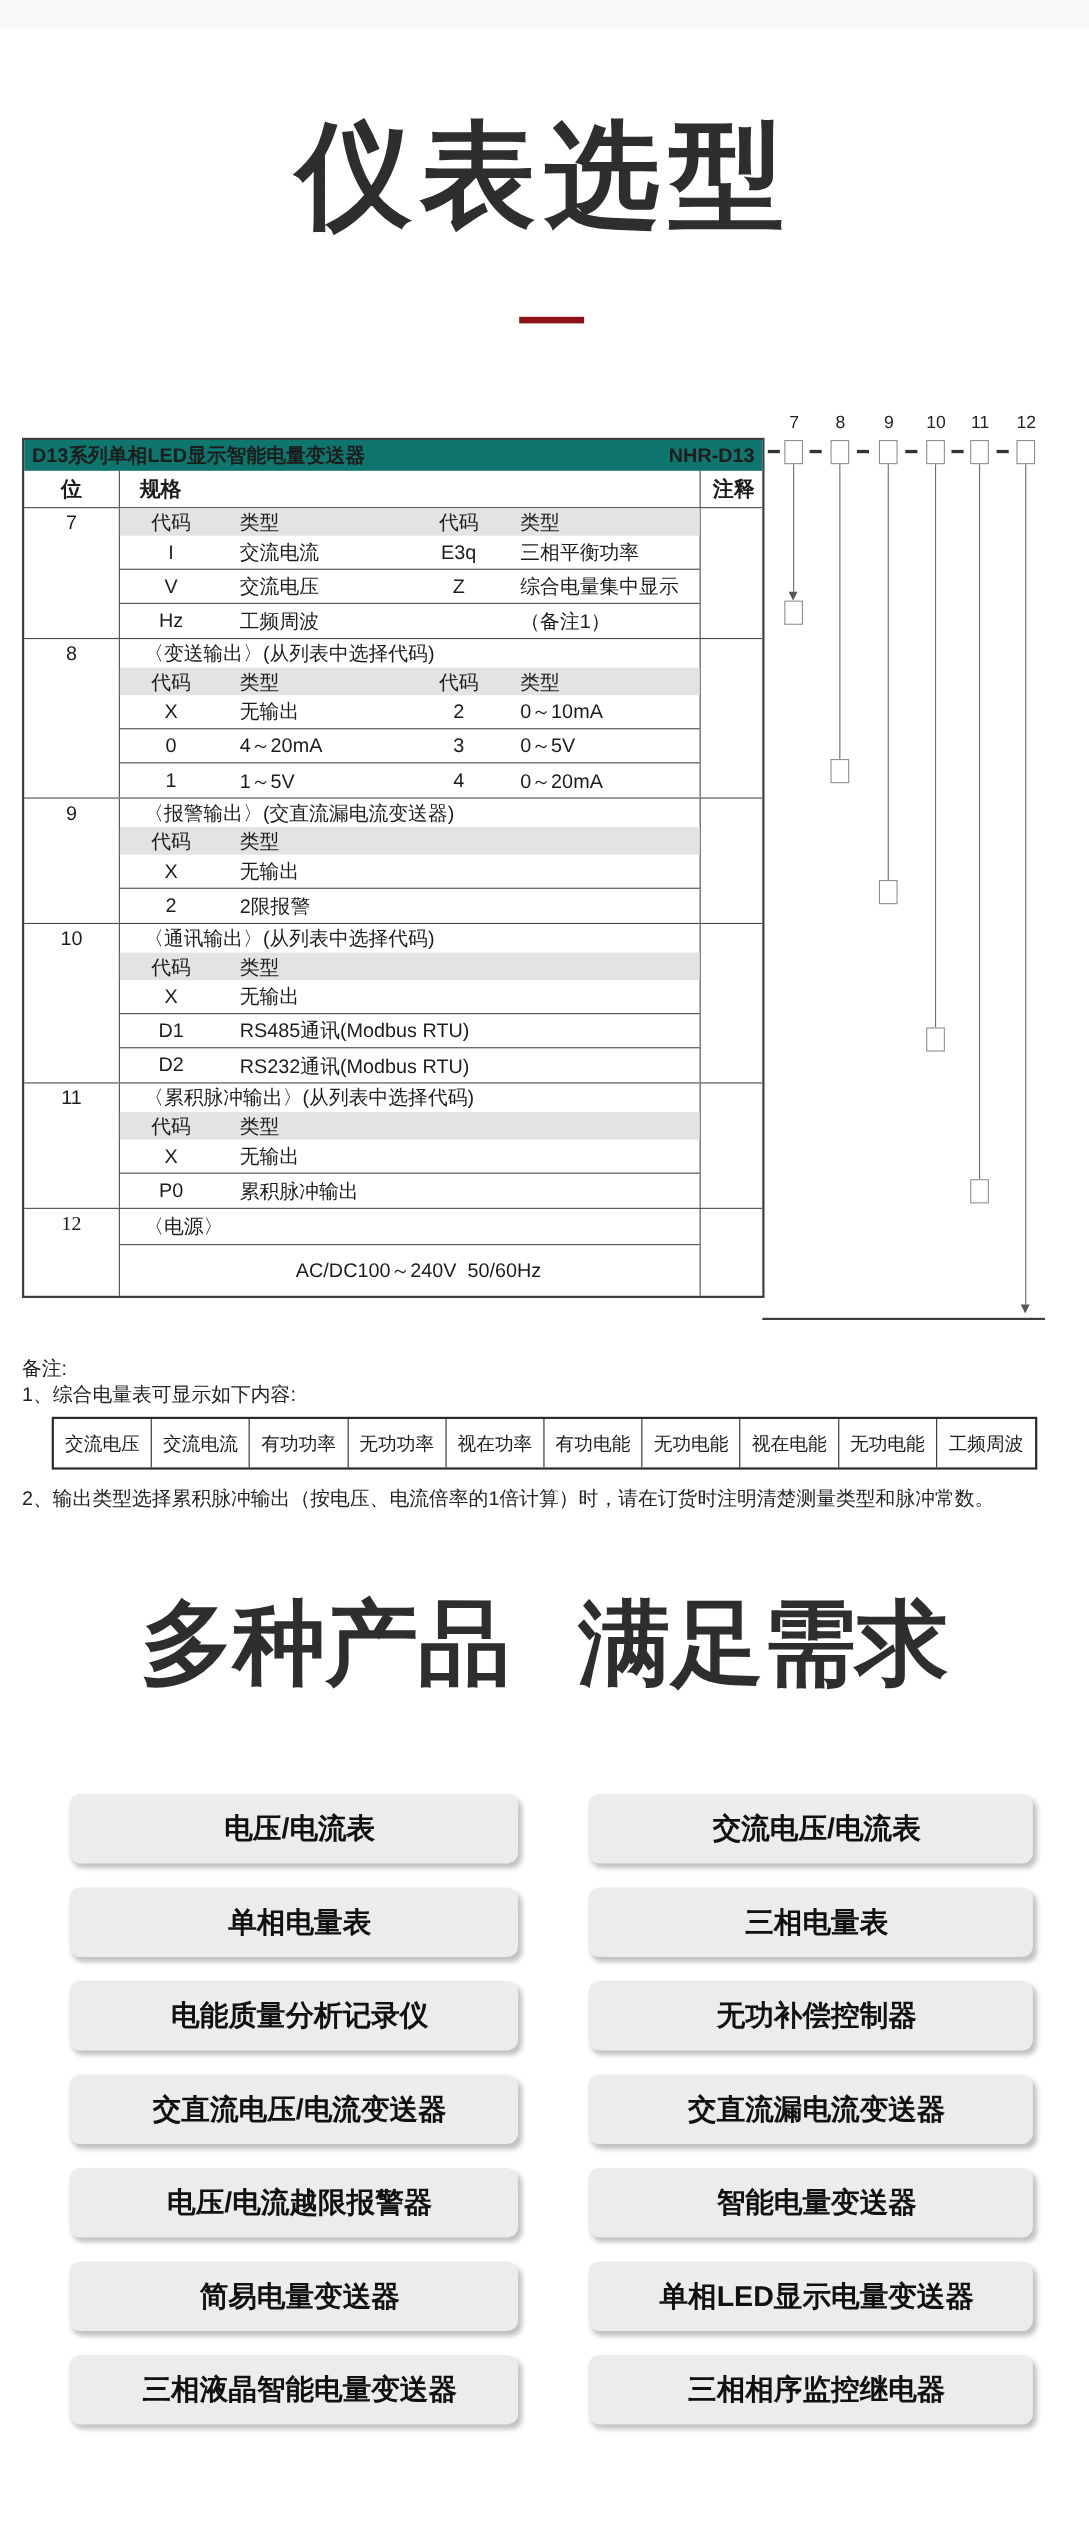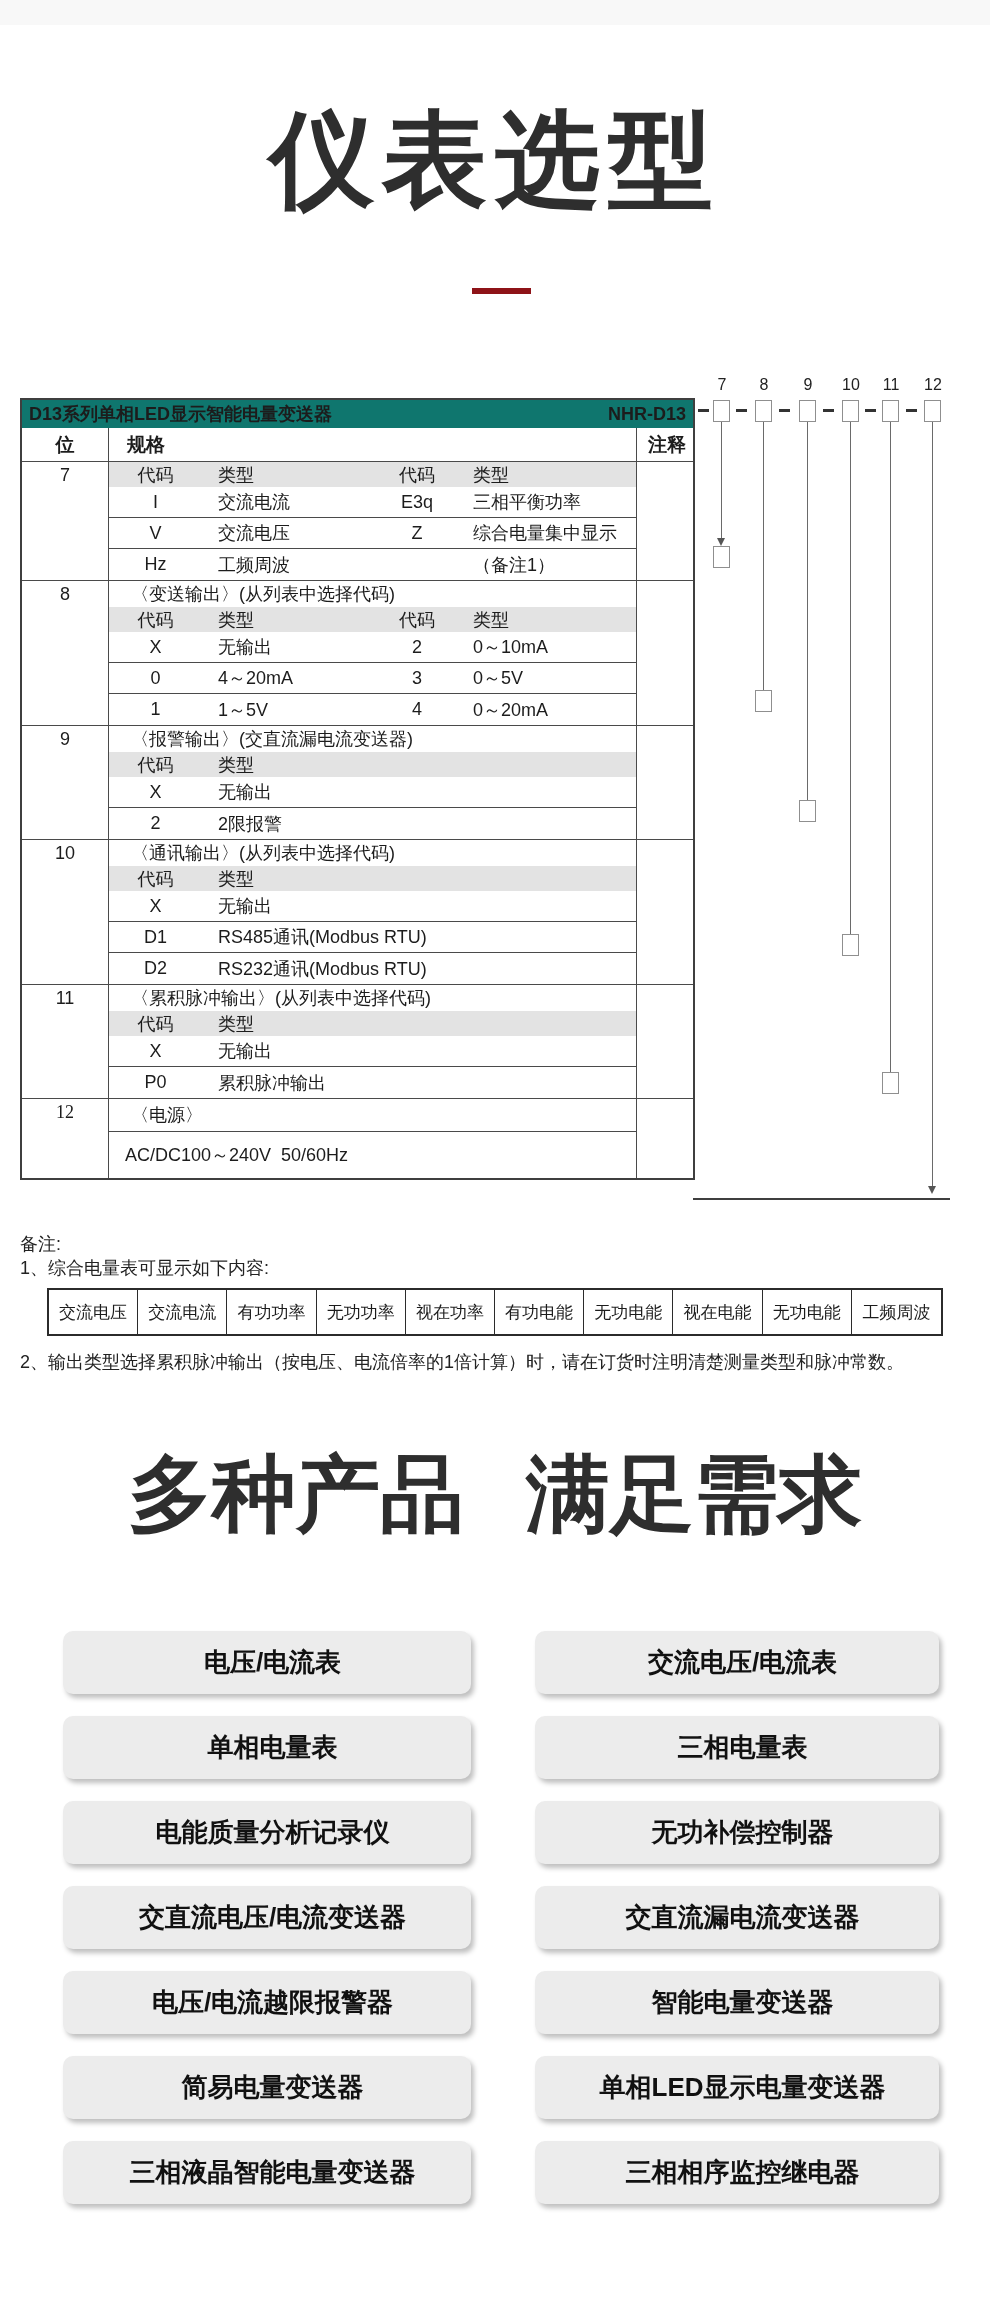--- a/index.html
+++ b/index.html
@@ -28,21 +28,21 @@
   .sec12 .pos-cell{font-family:"Liberation Serif","DejaVu Serif",serif;}
   .spec-cell{border-right:1.5px solid #4a4a4a;box-sizing:border-box;}
   .note-cell{box-sizing:border-box;}
   .sec-title{height:26px;line-height:26px;padding-left:22px;white-space:pre;}
   .sec12 .sec-title{height:32px;line-height:32px;border-bottom:1px solid #4a4a4a;}
   .subhead{height:25px;background:#e3e3e3;display:grid;align-items:center;font-weight:normal;}
   .four{grid-template-columns:93px 175px 80px 180px;}
   .two{grid-template-columns:93px 435px;}
   .drow{height:31px;display:grid;align-items:center;box-sizing:border-box;}
   .drow:not(:last-child){border-bottom:1px solid #4a4a4a;}
-  .sec12 .drow{height:46px;}
+  .sec12 .drow{height:46px;text-align:center;}
   .cc{text-align:center;white-space:pre;}
   .tc{padding-left:16px;white-space:pre;}
 
   .bottom-ext{position:absolute;left:693px;top:1198px;width:257px;height:2px;background:#3f3f3f;}
 
   
   .dg-num{position:absolute;width:26px;text-align:center;top:376px;font-size:16px;color:#222;}
   .dg-box{position:absolute;top:400px;width:17px;height:22px;border:1.5px solid #8f8f8f;
       background:#fff;box-sizing:border-box;}
   .dg-dash{position:absolute;top:409px;width:11px;height:3px;background:#333;}

